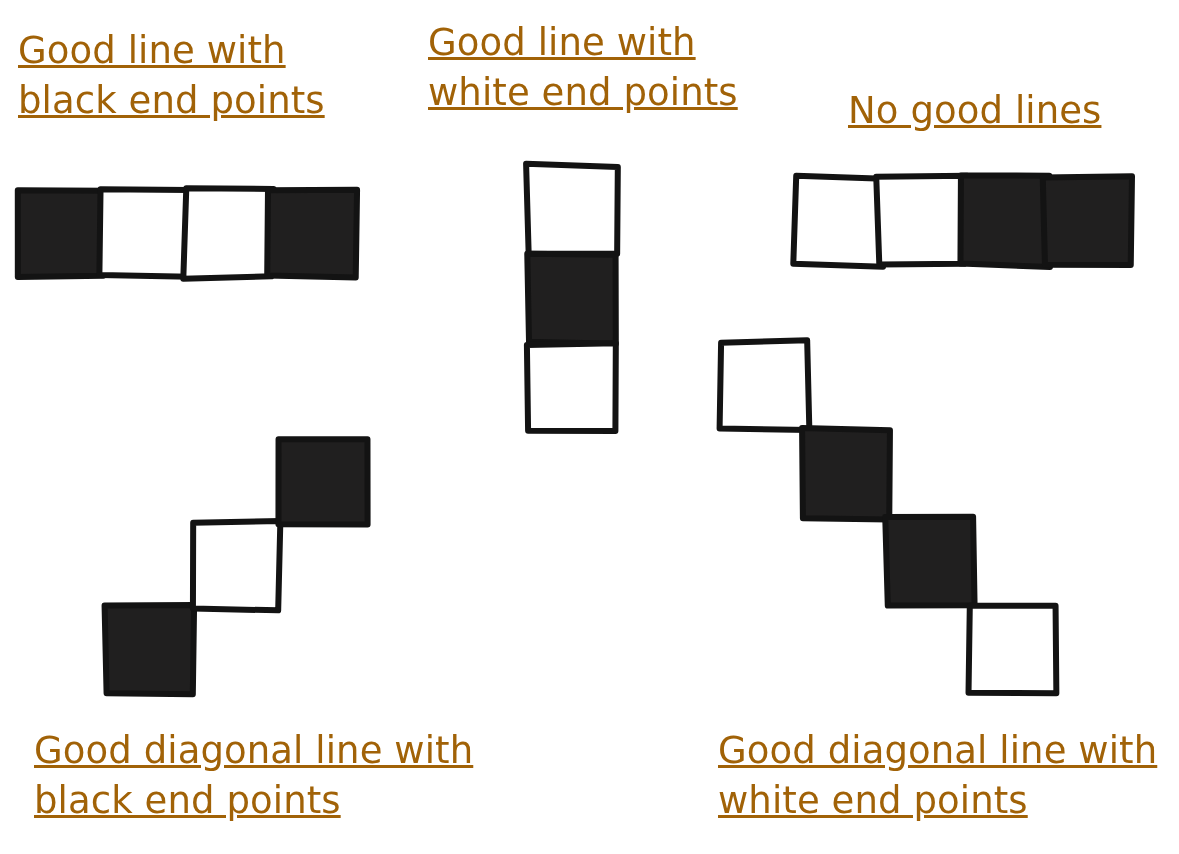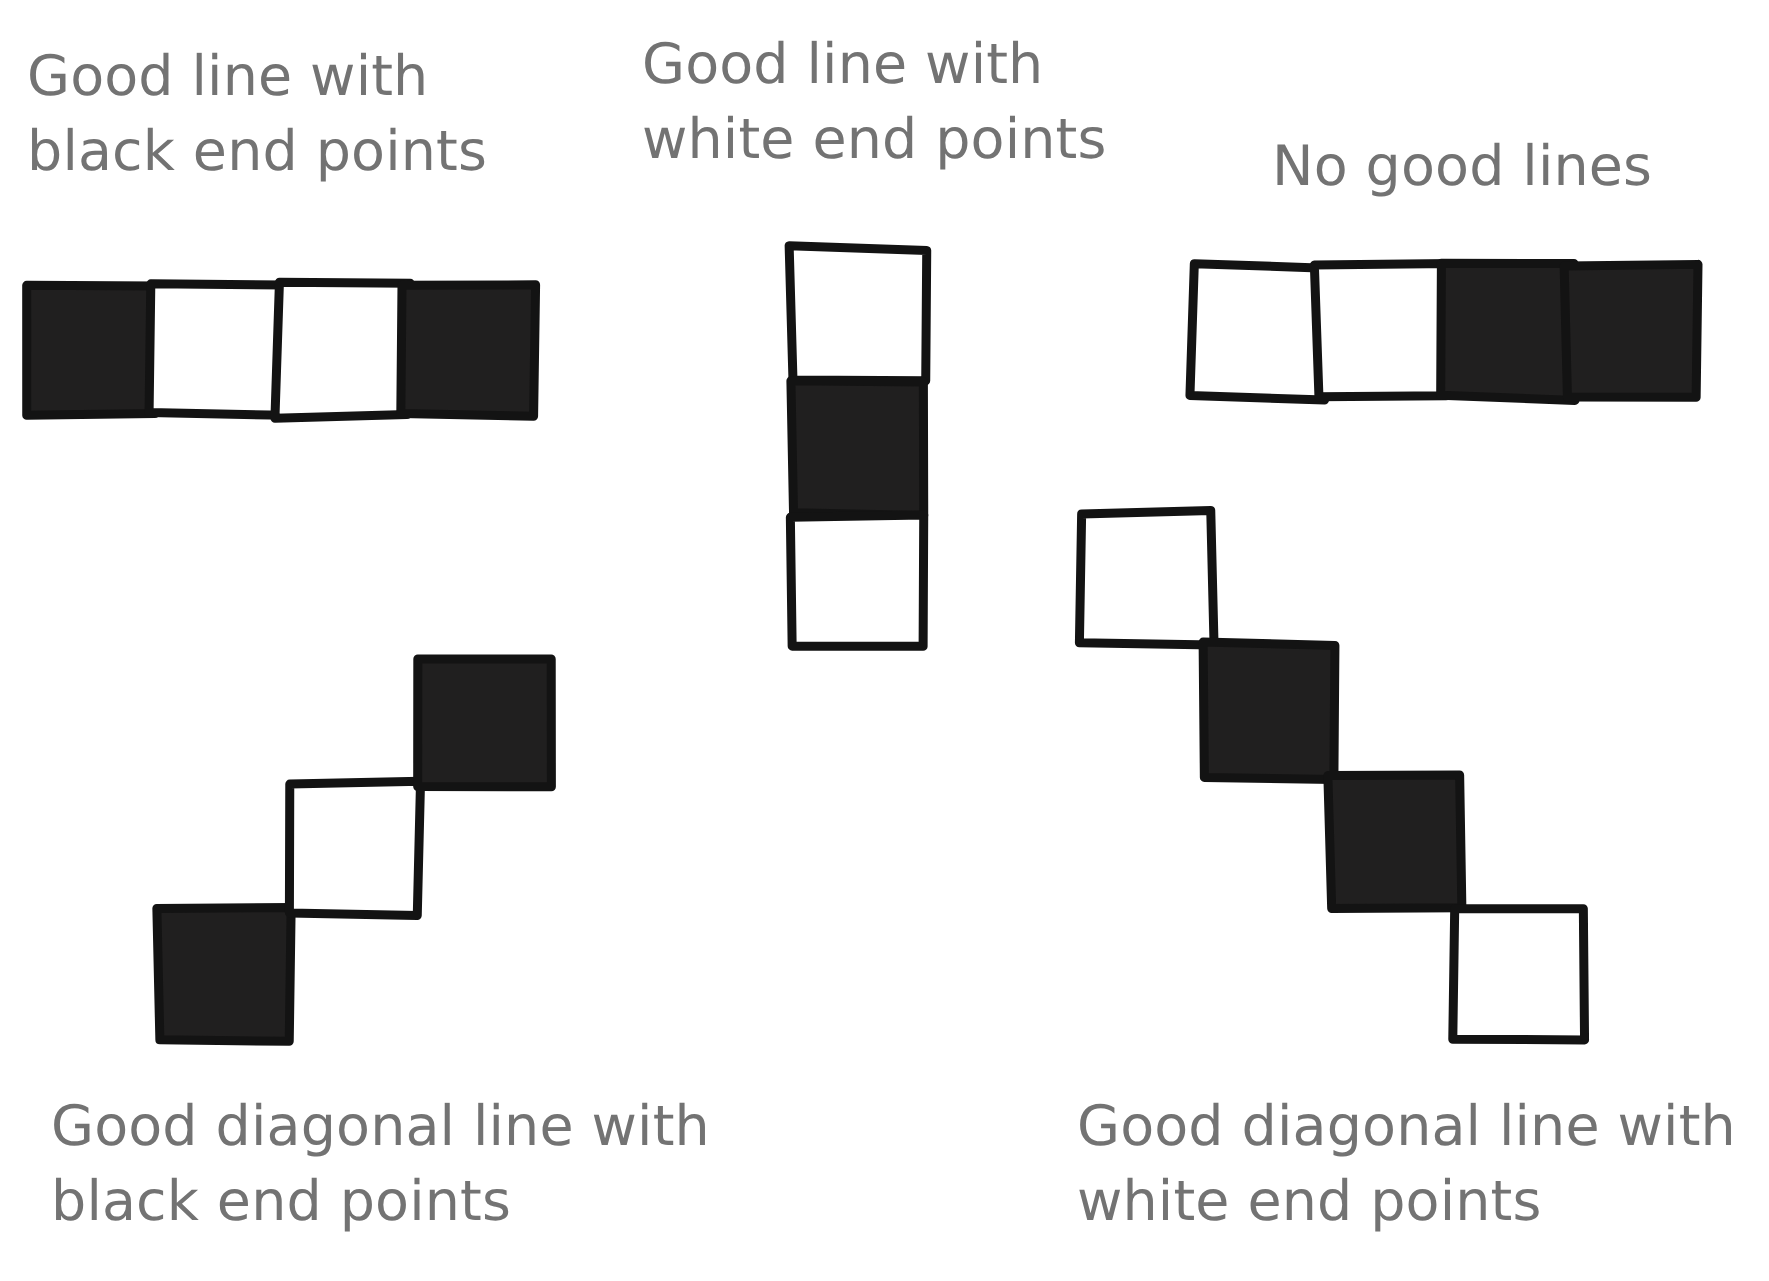--- a/index.html
+++ b/index.html
@@ -16,27 +16,28 @@
   }
   #diagram-root {
     position: absolute;
     left: 0;
     top: 0;
     width: 1179px;
     height: 854px;
   }
   .caption {
     position: absolute;
-    color: #737373;
+    color: #a16207;
     font-family: "DejaVu Sans", "Liberation Sans", sans-serif;
     font-size: 37px;
     font-weight: 400;
     line-height: 1.35;
     letter-spacing: 0.1px;
     white-space: pre-line;
+    text-decoration: underline;
     -webkit-font-smoothing: antialiased;
   }
   #cap-good-black     { left: 18px;  top: 26px;  width: 400px; }
   #cap-good-white     { left: 428px; top: 18px;  width: 400px; }
   #cap-no-good        { left: 848px; top: 86px;  width: 340px; }
   #cap-diag-black     { left: 34px;  top: 726px; width: 520px; }
   #cap-diag-white     { left: 718px; top: 726px; width: 500px; }
 
   .svg-layer { position: absolute; left: 0; top: 0; }
 </style>

